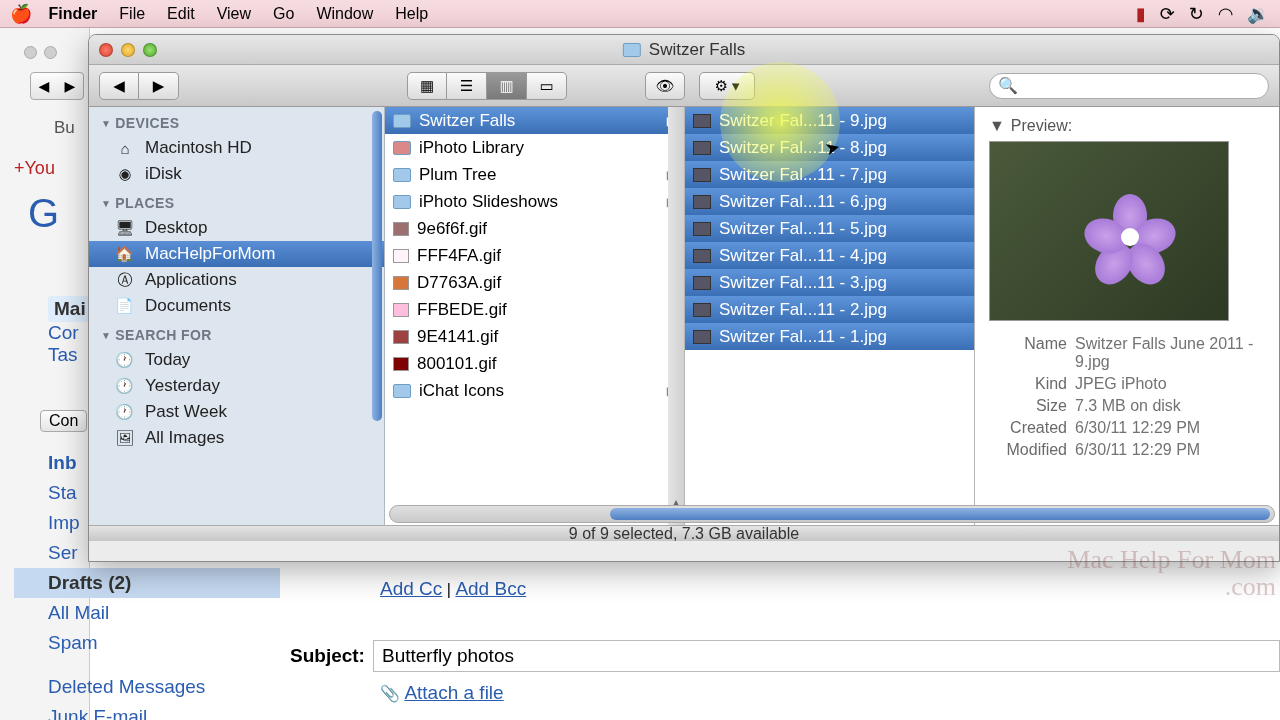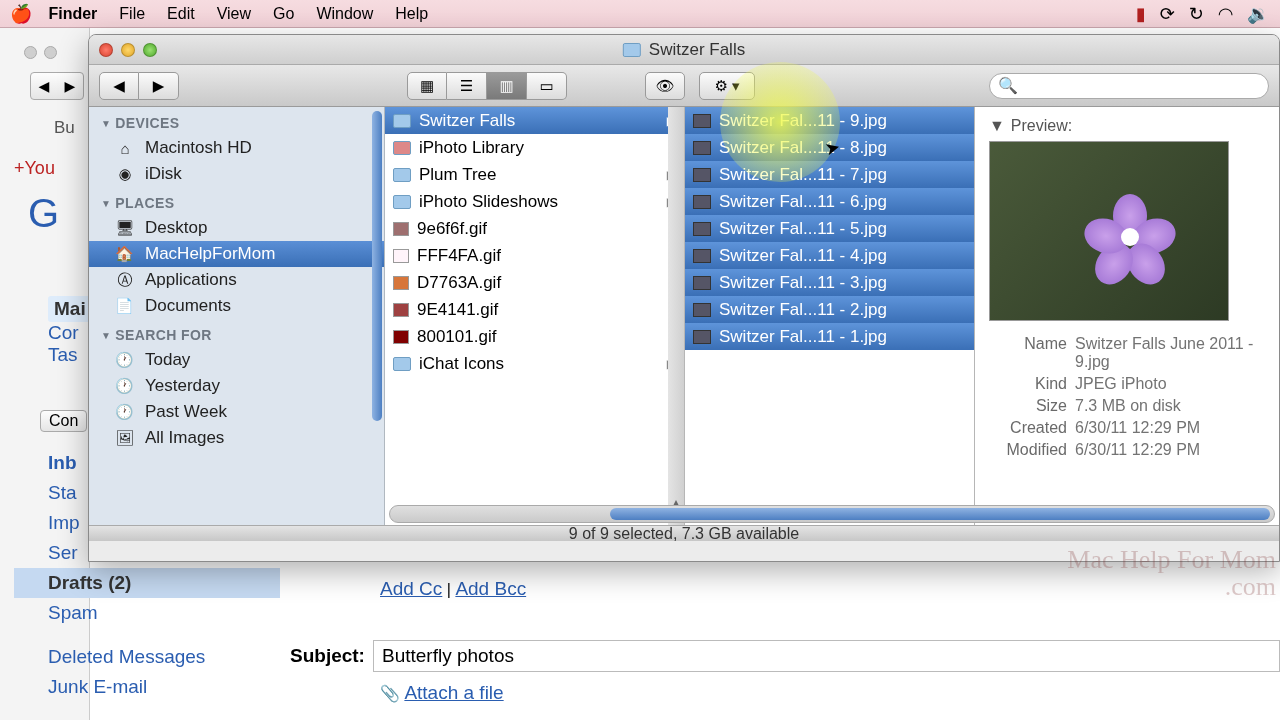--- a/index.html
+++ b/index.html
@@ -156,20 +156,21 @@
   <span>Tas</span>
 </div>
 <div class="bg-compose">Con</div>
 
 <div class="gmail-sidebar" id="gmail-folders">
     <div class="folder bold">Inb</div>
     <div class="folder">Sta</div>
     <div class="folder">Imp</div>
     <div class="folder">Ser</div>
     <div class="folder sel">Drafts  (2)</div>
+    <div class="folder">All Mail</div>
     <div class="folder">Spam</div>
     <div class="sep"></div>
     <div class="folder">Deleted Messages</div>
     <div class="folder">Junk E-mail</div>
   </div>
 
 <div class="compose-area">
   <div class="cc-row">
     <a class="link">Add Cc</a>
     <span> | </span>
@@ -295,20 +296,24 @@
           <span class="gificon" style="background:#9e6f6f;border:1px solid #999"></span>
           <span>9e6f6f.gif</span>
         </div>
         <div class="col-row">
           <span class="gificon" style="background:#fff4fa;border:1px solid #999"></span>
           <span>FFF4FA.gif</span>
         </div>
         <div class="col-row">
           <span class="gificon" style="background:#d7763a;border:1px solid #999"></span>
           <span>D7763A.gif</span>
+        </div>
+        <div class="col-row">
+          <span class="gificon" style="background:#ffbede;border:1px solid #999"></span>
+          <span>FFBEDE.gif</span>
         </div>
         <div class="col-row">
           <span class="gificon" style="background:#9e4141;border:1px solid #999"></span>
           <span>9E4141.gif</span>
         </div>
         <div class="col-row">
           <span class="gificon" style="background:#800101;border:1px solid #999"></span>
           <span>800101.gif</span>
         </div>
         <div class="col-row">

